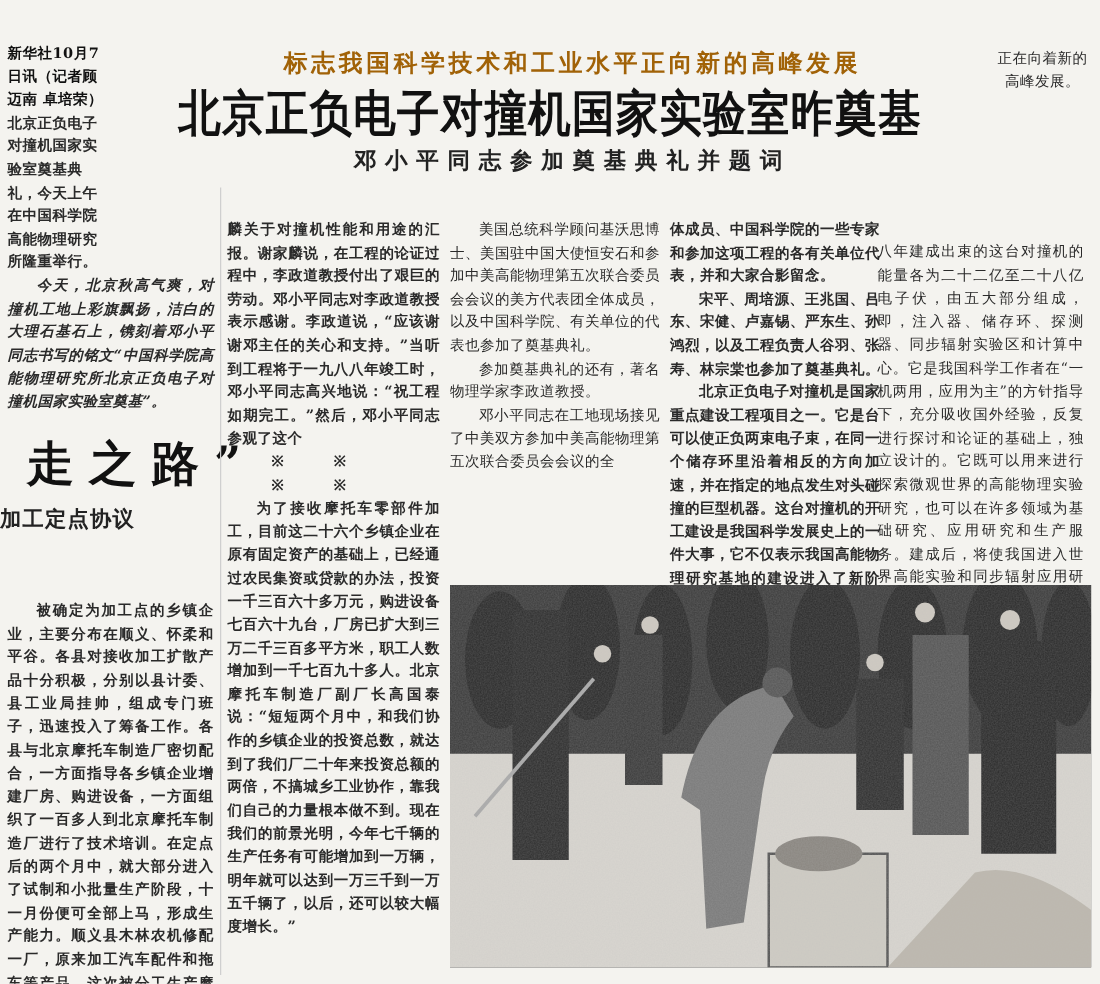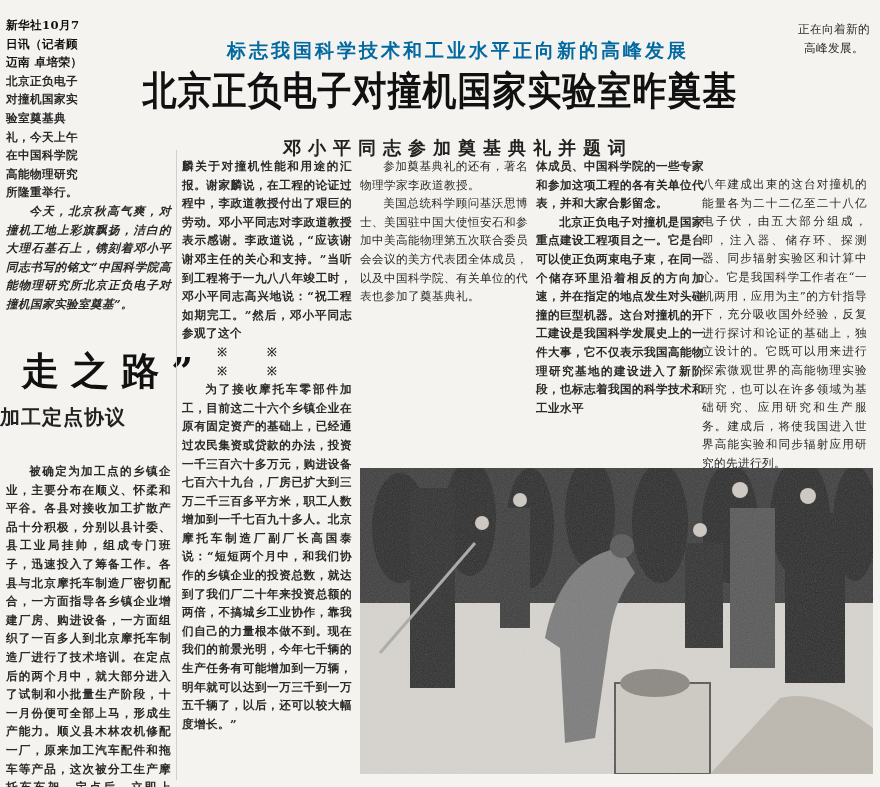--- a/index.html
+++ b/index.html
@@ -4,51 +4,51 @@
 <style>
   html, body { margin:0; padding:0; }
   body {
     width:880px; height:787px; overflow:hidden; position:relative;
     background:#f4f3ef; color:#1f1f1f;
     font-family:"DejaVu Serif", "Liberation Serif", serif;
   }
   .col {
     position:absolute; font-size:11.6px; line-height:18.6px;
     letter-spacing:0.4px; text-align:justify; color:#2a2a2a;
-    font-weight:bold; word-break:break-all;
+    font-weight:bold; word-break:break-all;margin-top:17px;
   }
   .col p { margin:0; text-indent:2em; }
   .col p.noind { text-indent:0; }
   .dateline { font-weight:900; color:#111; }
   .kicker {
     position:absolute; left:178px; top:38px; width:560px;
-    font-size:19px; letter-spacing:3px; color:#0369a1; font-weight:bold;
+    font-size:19px; letter-spacing:3px; color:#a16207; font-weight:bold;
     text-align:center;
   }
   .headline {
     position:absolute; left:110px; top:68px; width:660px;
     font-family:"DejaVu Sans", "Liberation Sans", sans-serif;
     font-size:34px; font-weight:bold; color:#111; letter-spacing:1px;
     text-align:center; transform:scaleY(1.15);
   }
   .subhead {
-    position:absolute; left:178px; top:136px; width:560px;
+    position:absolute; left:178px; top:116px; width:560px;
     font-family:Liberation Sans, sans-serif;
     font-size:18px; font-weight:bold; letter-spacing:7px; color:#222;
     text-align:center;
   }
   .side-title {
     position:absolute; left:0; top:346px; width:205px;
     font-size:38px; font-weight:900; letter-spacing:12px; color:#111;
     white-space:nowrap; overflow:hidden; text-align:right;
   }
   .side-sub {
     position:absolute; left:0; top:404px; width:155px;
     font-family:"DejaVu Sans", "Liberation Sans", sans-serif;
-    font-size:20px; font-weight:bold; color:#222; letter-spacing:1px;
+    font-size:17px; font-weight:bold; color:#222; letter-spacing:1px;
     white-space:nowrap; overflow:hidden;
   }
   .sep { text-align:center; letter-spacing:40px; text-indent:0 !important; }
   .photo {
     position:absolute; left:360px; top:468px; width:513px; height:306px;
     overflow:hidden; background:#6d6d6d;
   }
   .photo svg { display:block; }
   .caption { font-size:11.5px; line-height:18px; letter-spacing:1px; }
   .rule-v { position:absolute; width:1px; background:#cfcfcf; }
@@ -77,26 +77,28 @@
 
 <div class="rule-v" style="left:176px; top:150px; height:630px;"></div>
 
 <div class="col" style="left:182px; top:157px; width:170px;">
   <p class="noind">麟关于对撞机性能和用途的汇报。谢家麟说，在工程的论证过程中，李政道教授付出了艰巨的劳动。邓小平同志对李政道教授表示感谢。李政道说，“应该谢谢邓主任的关心和支持。”当听到工程将于一九八八年竣工时，邓小平同志高兴地说：“祝工程如期完工。”然后，邓小平同志参观了这个</p>
   <p class="sep">※※ ※※</p>
   <p>为了接收摩托车零部件加工，目前这二十六个乡镇企业在原有固定资产的基础上，已经通过农民集资或贷款的办法，投资一千三百六十多万元，购进设备七百六十九台，厂房已扩大到三万二千三百多平方米，职工人数增加到一千七百九十多人。北京摩托车制造厂副厂长高国泰说：“短短两个月中，和我们协作的乡镇企业的投资总数，就达到了我们厂二十年来投资总额的两倍，不搞城乡工业协作，靠我们自己的力量根本做不到。现在我们的前景光明，今年七千辆的生产任务有可能增加到一万辆，明年就可以达到一万三千到一万五千辆了，以后，还可以较大幅度增长。”</p>
 </div>
 
 <div class="col" style="left:360px; top:157px; width:168px; font-weight:normal;">
+  <p>美国总统科学顾问基沃思博士、美国驻中国大使恒安石和参加中美高能物理第五次联合委员会会议的美方代表团全体成员，以及中国科学院、有关单位的代表也参加了奠基典礼。</p>
   <p>参加奠基典礼的还有，著名物理学家李政道教授。</p>
-  <p>美国总统科学顾问基沃思博士、美国驻中国大使恒安石和参加中美高能物理第五次联合委员会会议的美方代表团全体成员，以及中国科学院、有关单位的代表也参加了奠基典礼。</p>
+  <p>邓小平同志在工地现场接见了中美双方参加中美高能物理第五次联合委员会会议的全</p>
 </div>
 
 <div class="col" style="left:536px; top:157px; width:168px; font-weight:bold;">
   <p class="noind">体成员、中国科学院的一些专家和参加这项工程的各有关单位代表，并和大家合影留念。</p>
+  <p>宋平、周培源、王兆国、吕东、宋健、卢嘉锡、严东生、孙鸿烈，以及工程负责人谷羽、张寿、林宗棠也参加了奠基典礼。</p>
   <p>北京正负电子对撞机是国家重点建设工程项目之一。它是台可以使正负两束电子束，在同一个储存环里沿着相反的方向加速，并在指定的地点发生对头碰撞的巨型机器。这台对撞机的开工建设是我国科学发展史上的一件大事，它不仅表示我国高能物理研究基地的建设进入了新阶段，也标志着我国的科学技术和工业水平</p>
 </div>
 
 <div class="col" style="left:795px; top:20px; width:78px; font-weight:normal; text-align:center;">
   <p class="noind">正在向着新的高峰发展。</p>
 </div>
 
 <div class="col" style="left:702px; top:175px; width:165px; font-weight:normal;">
   <p class="noind">八年建成出束的这台对撞机的能量各为二十二亿至二十八亿电子伏，由五大部分组成，即，注入器、储存环、探测器、同步辐射实验区和计算中心。它是我国科学工作者在“一机两用，应用为主”的方针指导下，充分吸收国外经验，反复进行探讨和论证的基础上，独立设计的。它既可以用来进行探索微观世界的高能物理实验研究，也可以在许多领域为基础研究、应用研究和生产服务。建成后，将使我国进入世界高能实验和同步辐射应用研究的先进行列。</p>
   <p class="sep">••</p>

